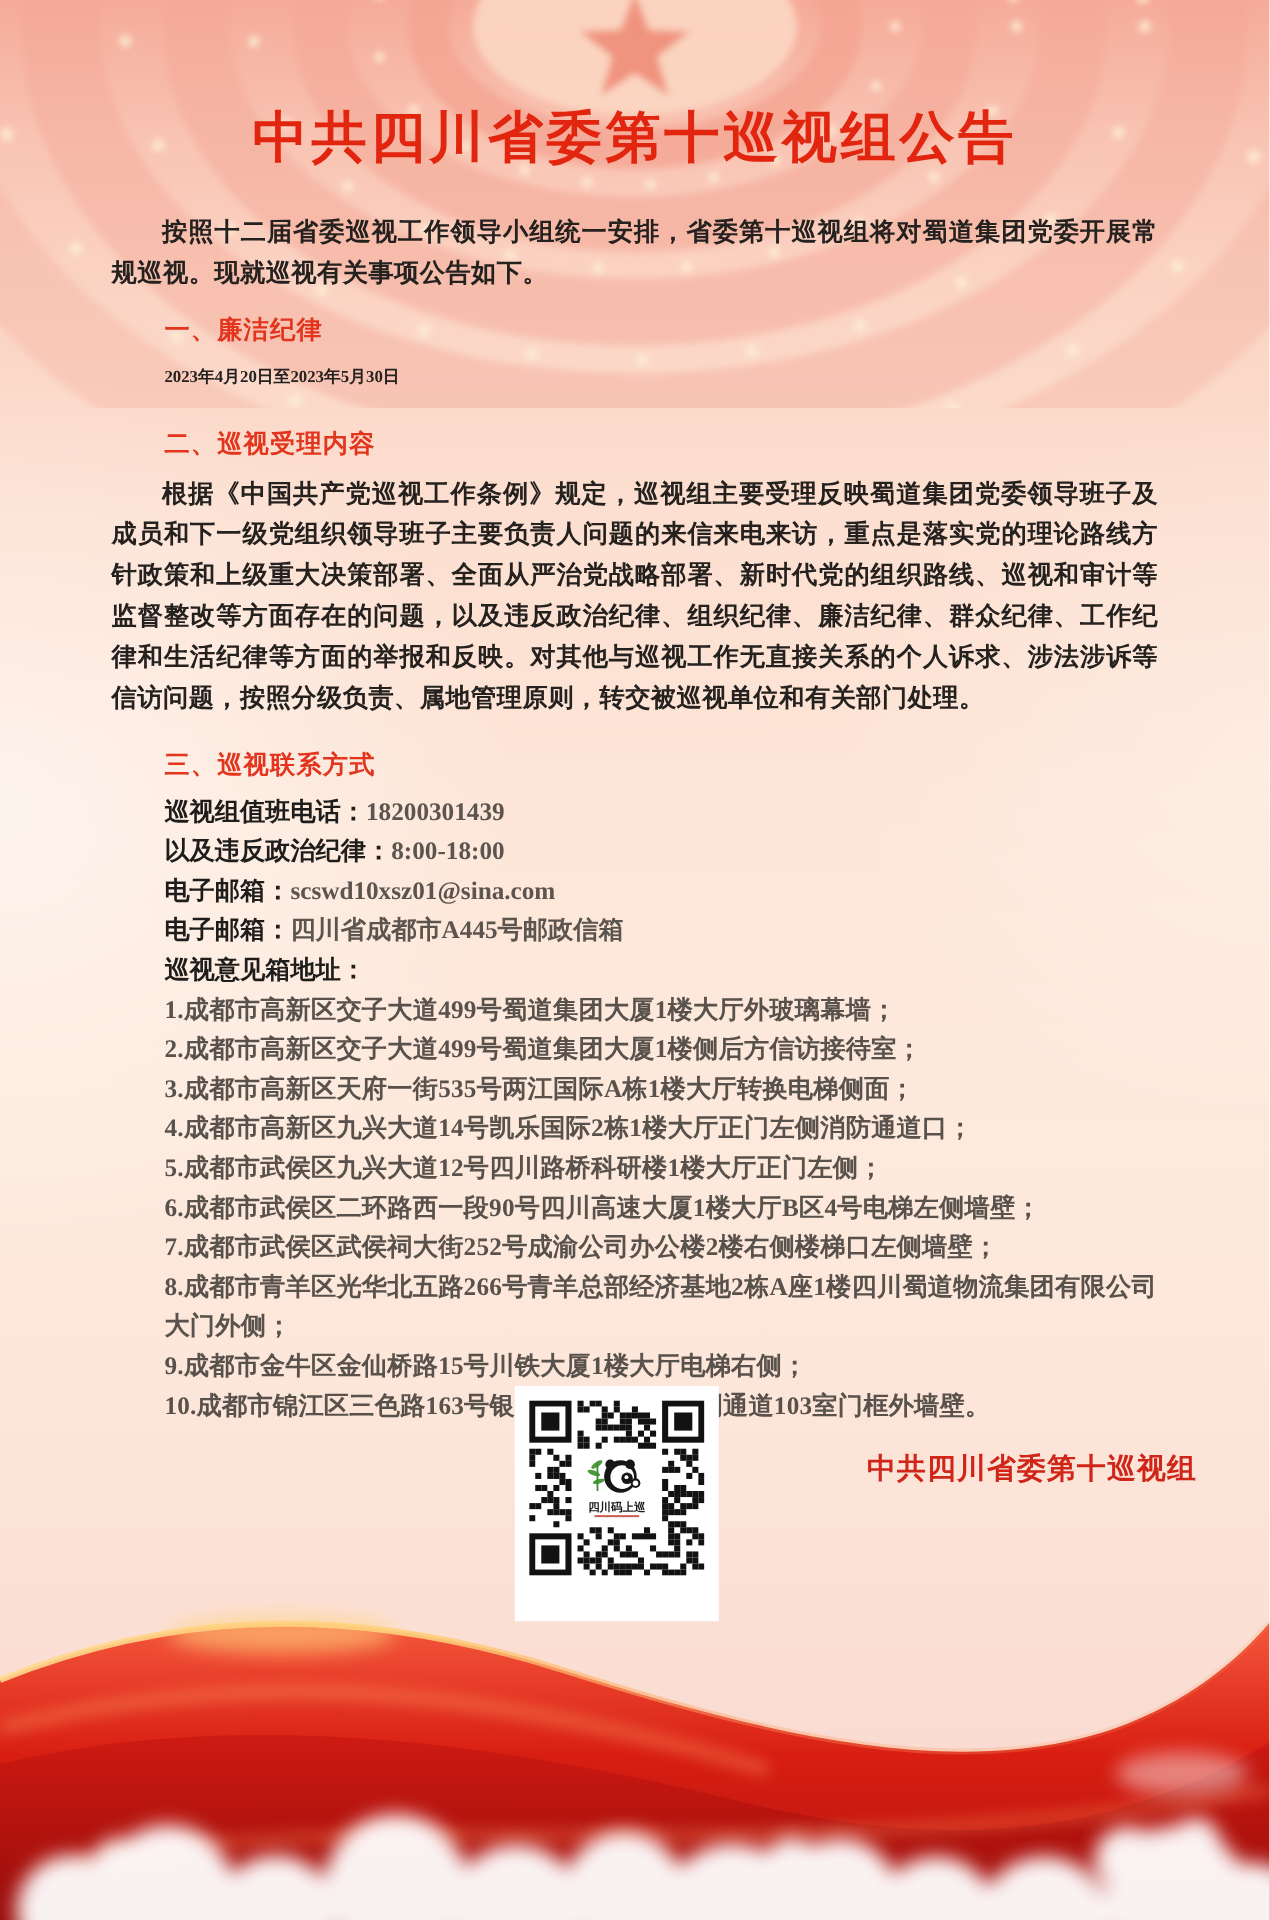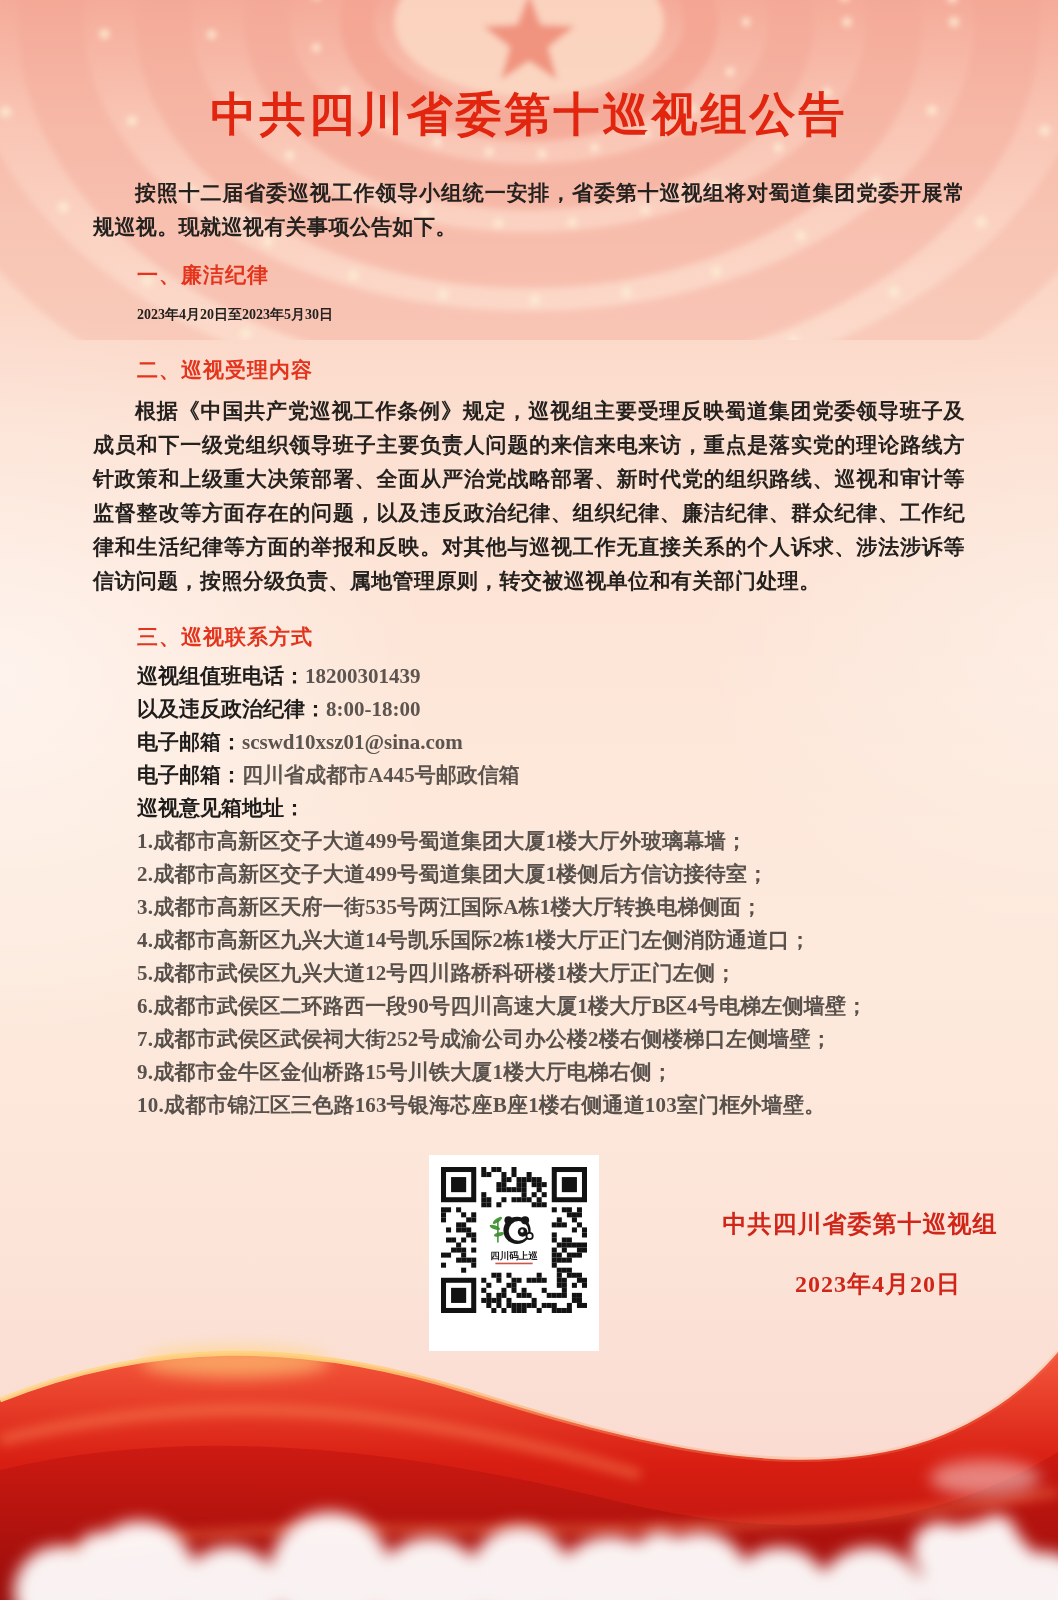--- a/index.html
+++ b/index.html
@@ -159,20 +159,21 @@
     <div class="mailbox-heading">巡视意见箱地址：</div>
 
     <div class="addr-list">
       <div class="addr-item">1.成都市高新区交子大道499号蜀道集团大厦1楼大厅外玻璃幕墙；</div>
       <div class="addr-item">2.成都市高新区交子大道499号蜀道集团大厦1楼侧后方信访接待室；</div>
       <div class="addr-item">3.成都市高新区天府一街535号两江国际A栋1楼大厅转换电梯侧面；</div>
       <div class="addr-item">4.成都市高新区九兴大道14号凯乐国际2栋1楼大厅正门左侧消防通道口；</div>
       <div class="addr-item">5.成都市武侯区九兴大道12号四川路桥科研楼1楼大厅正门左侧；</div>
       <div class="addr-item">6.成都市武侯区二环路西一段90号四川高速大厦1楼大厅B区4号电梯左侧墙壁；</div>
       <div class="addr-item">7.成都市武侯区武侯祠大街252号成渝公司办公楼2楼右侧楼梯口左侧墙壁；</div>
+      <div class="addr-item">8.成都市青羊区光华北五路266号青羊总部经济基地2栋A座1楼四川蜀道物流集团有限公司大门外侧；</div>
       <div class="addr-item">9.成都市金牛区金仙桥路15号川铁大厦1楼大厅电梯右侧；</div>
       <div class="addr-item">10.成都市锦江区三色路163号银海芯座B座1楼右侧通道103室门框外墙壁。</div>
     </div>
   </div>
 
   <div class="qr-box">
     <svg width="146" height="146" viewBox="0 0 29 29" aria-hidden="true">
       <rect x="0" y="0" width="29" height="29" fill="#ffffff"></rect>
       <g id="qr-modules" fill="#121212">
           <rect x="8" y="0" width="1" height="1"></rect>
@@ -410,16 +411,15 @@
           <circle cx="17.6" cy="13.7" r="0.45" fill="#ffffff"></circle>
         </g>
         <text x="14.5" y="18.3" text-anchor="middle" font-size="1.9" font-weight="bold" fill="#1a1a1a" font-family="Liberation Sans, sans-serif">四川码上巡</text>
         <rect x="10.8" y="19.0" width="7.4" height="0.32" fill="#c0392b" opacity="0.85"></rect>
       </g>
     </svg>
   </div>
 
   <div class="footer-sign" style="color:#d0261a">
     <div>中共四川省委第十巡视组</div>
-    <div class="footer-date">2023年4月20日</div>
   </div>
 
 </div>
 
 </body></html>

